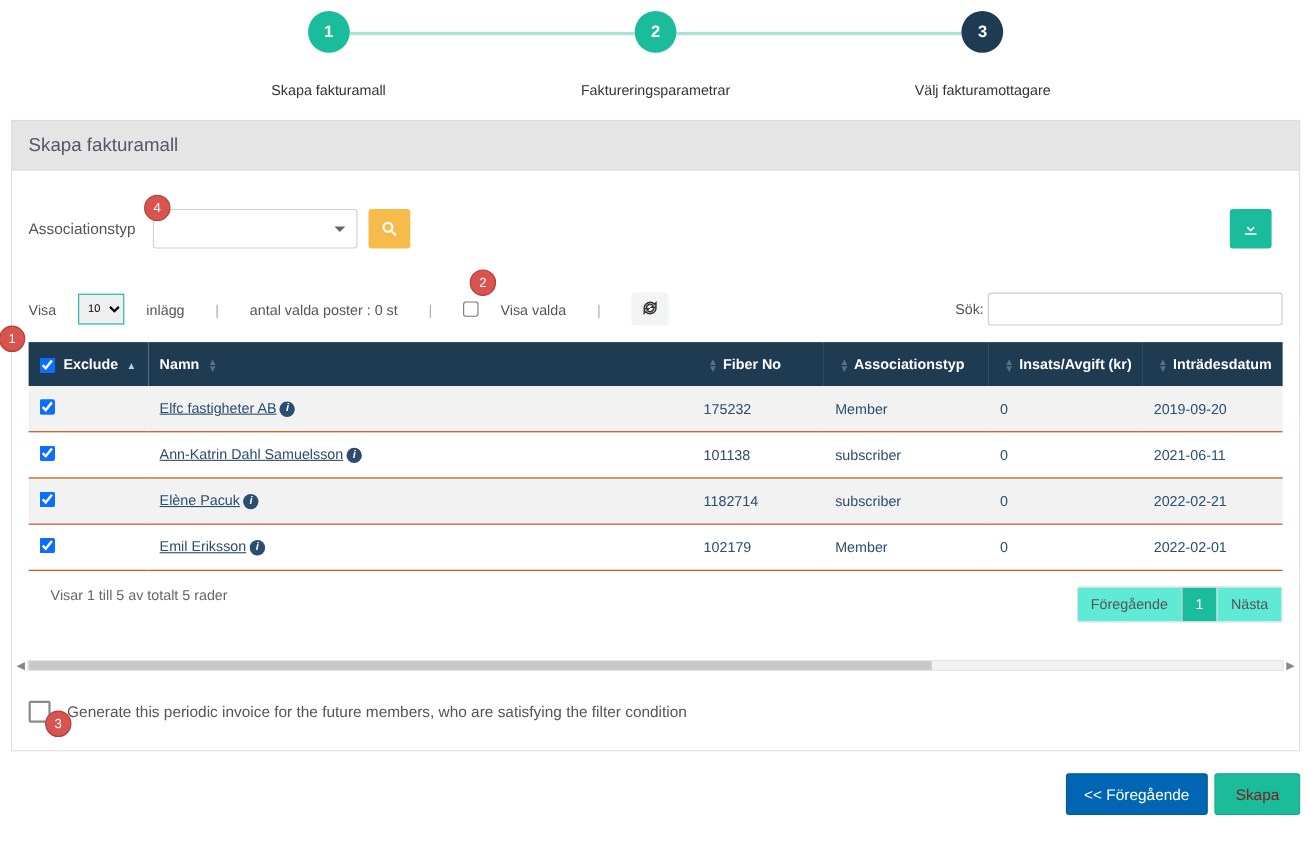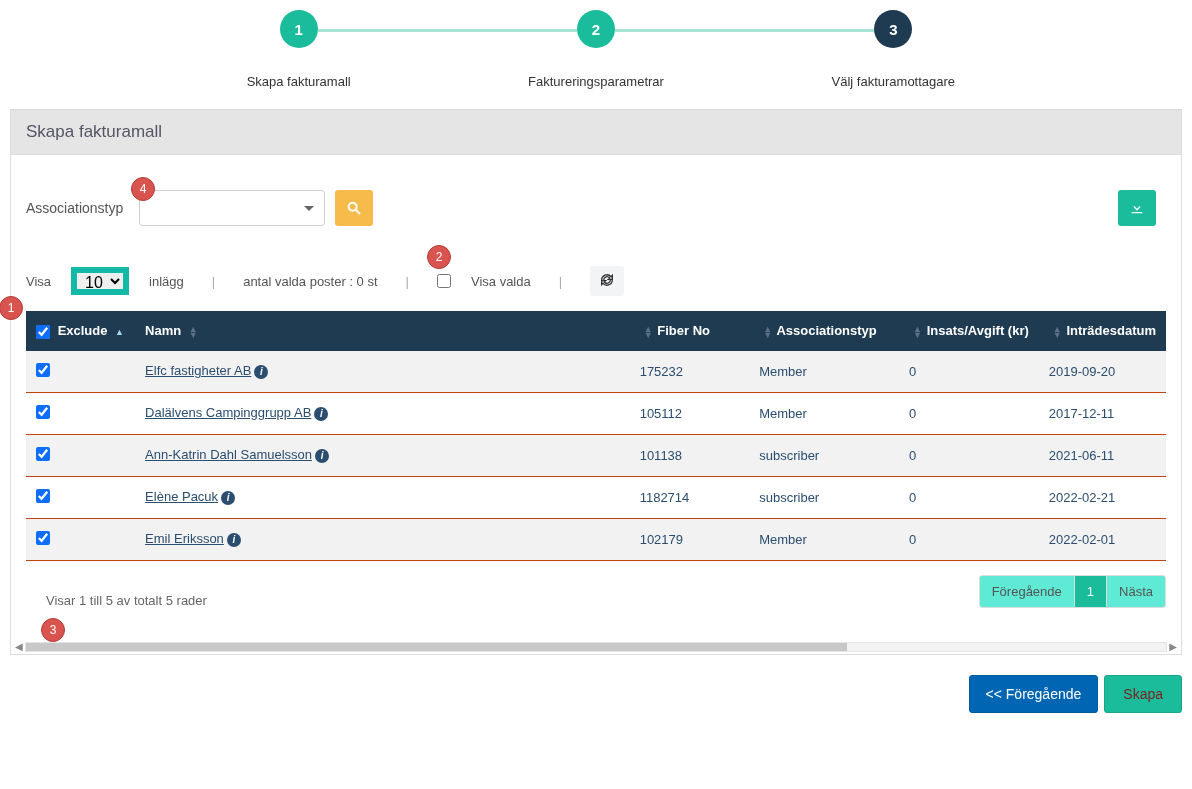--- a/index.html
+++ b/index.html
@@ -26,39 +26,39 @@
 .dropdown { width: 186px; height: 36px; border: 1px solid #cfcfcf; border-radius: 3px; background: #fff; display: flex; align-items: center; justify-content: flex-end; padding: 0 10px; cursor: pointer; }
 .caret-down { width: 0; height: 0; border-left: 5px solid transparent; border-right: 5px solid transparent; border-top: 5px solid #666; }
 .btn { display: inline-flex; align-items: center; justify-content: center; border-radius: 3px; border: none; cursor: pointer; }
 .btn-search { width: 38px; height: 36px; background: #f6bb4a; color: #fff; }
 .btn-download { width: 38px; height: 36px; background: #1abc9c; color: #fff; margin-left: auto; margin-right: 10px; }
 
 
 .table-wrap { padding: 0 15px 20px; position: relative; }
 .tbl-ctrl { display: flex; align-items: center; gap: 20px; padding: 15px 0; font-size: 13px; color: #555; }
 .tbl-ctrl .sep { color: #aaa; margin: 0 8px; }
-.select-sm { height: 28px; border: 6px solid #14b8a6; border-radius: 0; padding: 0 4px; font-size: 16px; }
+.select-sm { height: 28px; border: 1px solid #14b8a6; border-radius: 0; padding: 0 4px; font-size: 10px; }
 .search-box { margin-left: auto; }
 .search-box input { height: 30px; width: 268px; border: 1px solid #ccc; border-radius: 3px; padding: 0 6px; }
 .btn-refresh { background: #f3f4f5; border: none; width: 34px; height: 30px; border-radius: 3px; cursor: pointer; }
 
 
 table { width: 100%; border-collapse: collapse; font-size: 13px; }
 thead { background: #1f3b52; color: #fff; border-radius: 19px; }
 thead th { text-align: left; padding: 12px 10px; font-weight: bold; white-space: nowrap; vertical-align: top; }
 .sort { display: inline-block; width: 10px; line-height: 6px; margin-left: 4px; vertical-align: middle; color: #5a7085; font-size: 9px; }
 .sort-asc { color: #a7d5ee; }
 tbody tr { border-bottom: 1px solid #c2410c; }
 tbody tr:nth-child(odd) { background: #f2f2f2; }
 tbody td { padding: 12px 10px; color: #2b4d6f; }
 .namecell a { color: #2b4d6f; text-decoration: underline; cursor: pointer; }
 .info-ic { display: inline-block; width: 14px; height: 14px; border-radius: 50%; background: #2b4d6f; color: #fff; font-size: 10px; text-align: center; line-height: 14px; font-style: italic; font-weight: bold; margin-left: 3px; vertical-align: middle; }
 
 
-.tbl-footer { display: flex; align-items: flex-end; padding: 14px 0 8px; font-size: 13px; color: #666; }
+.tbl-footer { display: flex; align-items: flex-start; padding: 14px 0 8px; font-size: 13px; color: #666; }
 .pager { margin-left: auto; display: flex; border: 1px solid #ddd; border-radius: 3px; overflow: hidden; }
 .pager button { border: none; background: #5eead4; padding: 8px 12px; font-size: 13px; color: #555; cursor: pointer; border-left: 1px solid #ddd; }
 .pager button:first-child { border-left: none; }
 .pager .active { background: #1abc9c; color: #fff; }
 
 
 .hscroll { height: 14px; display: flex; align-items: center; margin: 4px 4px 0; }
 .hscroll .arrow { font-size: 10px; color: #888; width: 10px; }
 .hscroll .track { flex: 1; height: 10px; background: #f2f2f2; position: relative; border: 1px solid #e4e4e4; }
 .hscroll .thumb { position: absolute; left: 0; top: 0; height: 100%; width: 72%; background: #c8c8c8; }
@@ -139,20 +139,24 @@
       <span class="sep">|</span>
       <input type="checkbox" style="">
       <span>Visa valda</span>
       <span class="sep">|</span>
       <button class="btn-refresh">
         <svg class="svgic" viewBox="0 0 24 24" fill="none" stroke="#333" stroke-width="2">
             <path d="M4 12a8 8 0 0 1 14-5l2-2v6h-6l2-2a5 5 0 0 0-9 3"></path>
             <path d="M20 12a8 8 0 0 1-14 5l-2 2v-6h6l-2 2a5 5 0 0 0 9-3"></path>
           </svg>
       </button>
+      <div class="search-box">
+        <span>Sök:</span>
+        <input type="text" style="">
+      </div>
     </div>
 
     <table>
       <thead>
         <tr>
           <th style="width:90px;">
             <input type="checkbox" checked="" style="">
             <span>Exclude</span>
             <span class="sort sort-asc">▲</span>
           </th>
@@ -179,28 +183,20 @@
         </tr>
       </thead>
       <tbody id="tbody">
           <tr>
             <td><input type="checkbox" checked="" style=""></td>
             <td class="namecell"><a>Elfc fastigheter AB</a><span class="info-ic">i</span></td>
             <td>175232</td>
             <td>Member</td>
             <td>0</td>
             <td>2019-09-20</td>
-          </tr>
-          <tr>
-            <td><input type="checkbox" checked="" style=""></td>
-            <td class="namecell"><a>Dalälvens Campinggrupp AB</a><span class="info-ic">i</span></td>
-            <td>105112</td>
-            <td>Member</td>
-            <td>0</td>
-            <td>2017-12-11</td>
           </tr>
           <tr>
             <td><input type="checkbox" checked="" style=""></td>
             <td class="namecell"><a>Ann-Katrin Dahl Samuelsson</a><span class="info-ic">i</span></td>
             <td>101138</td>
             <td>subscriber</td>
             <td>0</td>
             <td>2021-06-11</td>
           </tr>
           <tr>
@@ -235,19 +231,23 @@
   <div class="hscroll">
     <span class="arrow">◀</span>
     <div class="track">
         <div class="thumb"></div>
       </div>
     <span class="arrow" style="text-align:right;">▶</span>
   </div>
 
   <div class="red-badge" style="bottom:12px; left:30px;">3</div>
 
+  <div class="future-row">
+    <div class="big-cb"></div>
+    <span>Generate this periodic invoice for the future members, who are satisfying the filter condition</span>
+  </div>
 
 </div>
 
 <div class="bottom-btns">
   <button class="btn btn-prev">&lt;&lt; Föregående</button>
   <button class="btn btn-create">Skapa</button>
 </div>
 
 </body></html>

